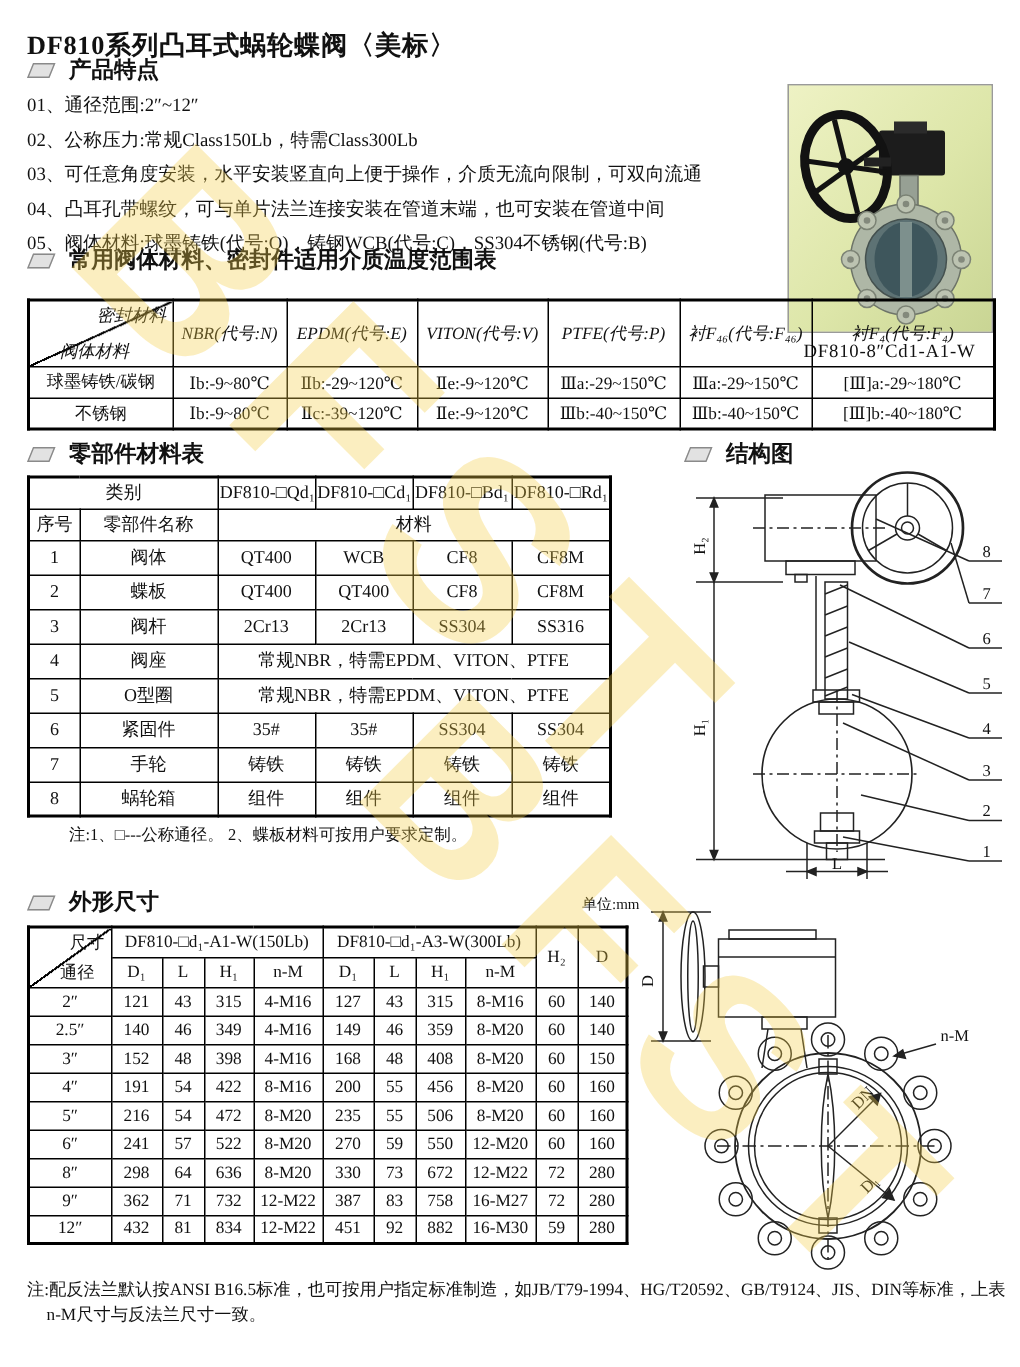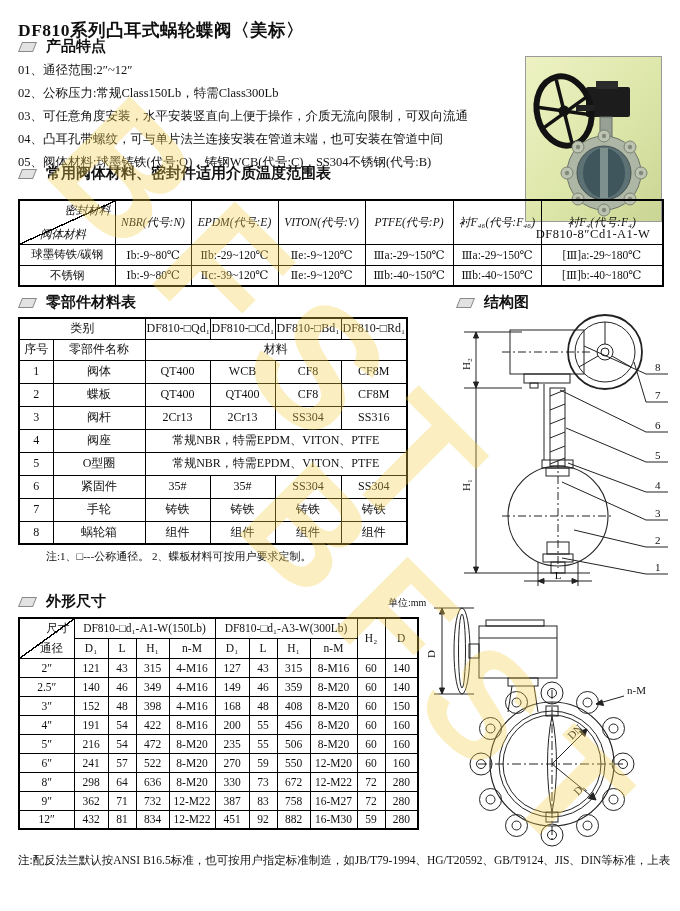--- a/index.html
+++ b/index.html
@@ -588,16 +588,17 @@
   <g font-size="11">
     <text x="15" y="60" transform="rotate(-90 15 60)" text-anchor="middle">D</text>
     <text x="207" y="100">n-M</text>
     <text x="152" y="146" transform="rotate(-45 152 146)">DN</text>
     <text x="158" y="202" transform="rotate(-45 158 202)">D₁</text>
   </g>
 </svg>
 
 <div class="abs footer-note">
   <div>注:配反法兰默认按ANSI B16.5标准，也可按用户指定标准制造，如JB/T79-1994、HG/T20592、GB/T9124、JIS、DIN等标准，上表</div>
+  <div class="l2">n-M尺寸与反法兰尺寸一致。</div>
 </div>
 
 <div class="wm wm1">BFST</div>
 <div class="wm wm2">BFST</div>
 
 </body></html>

